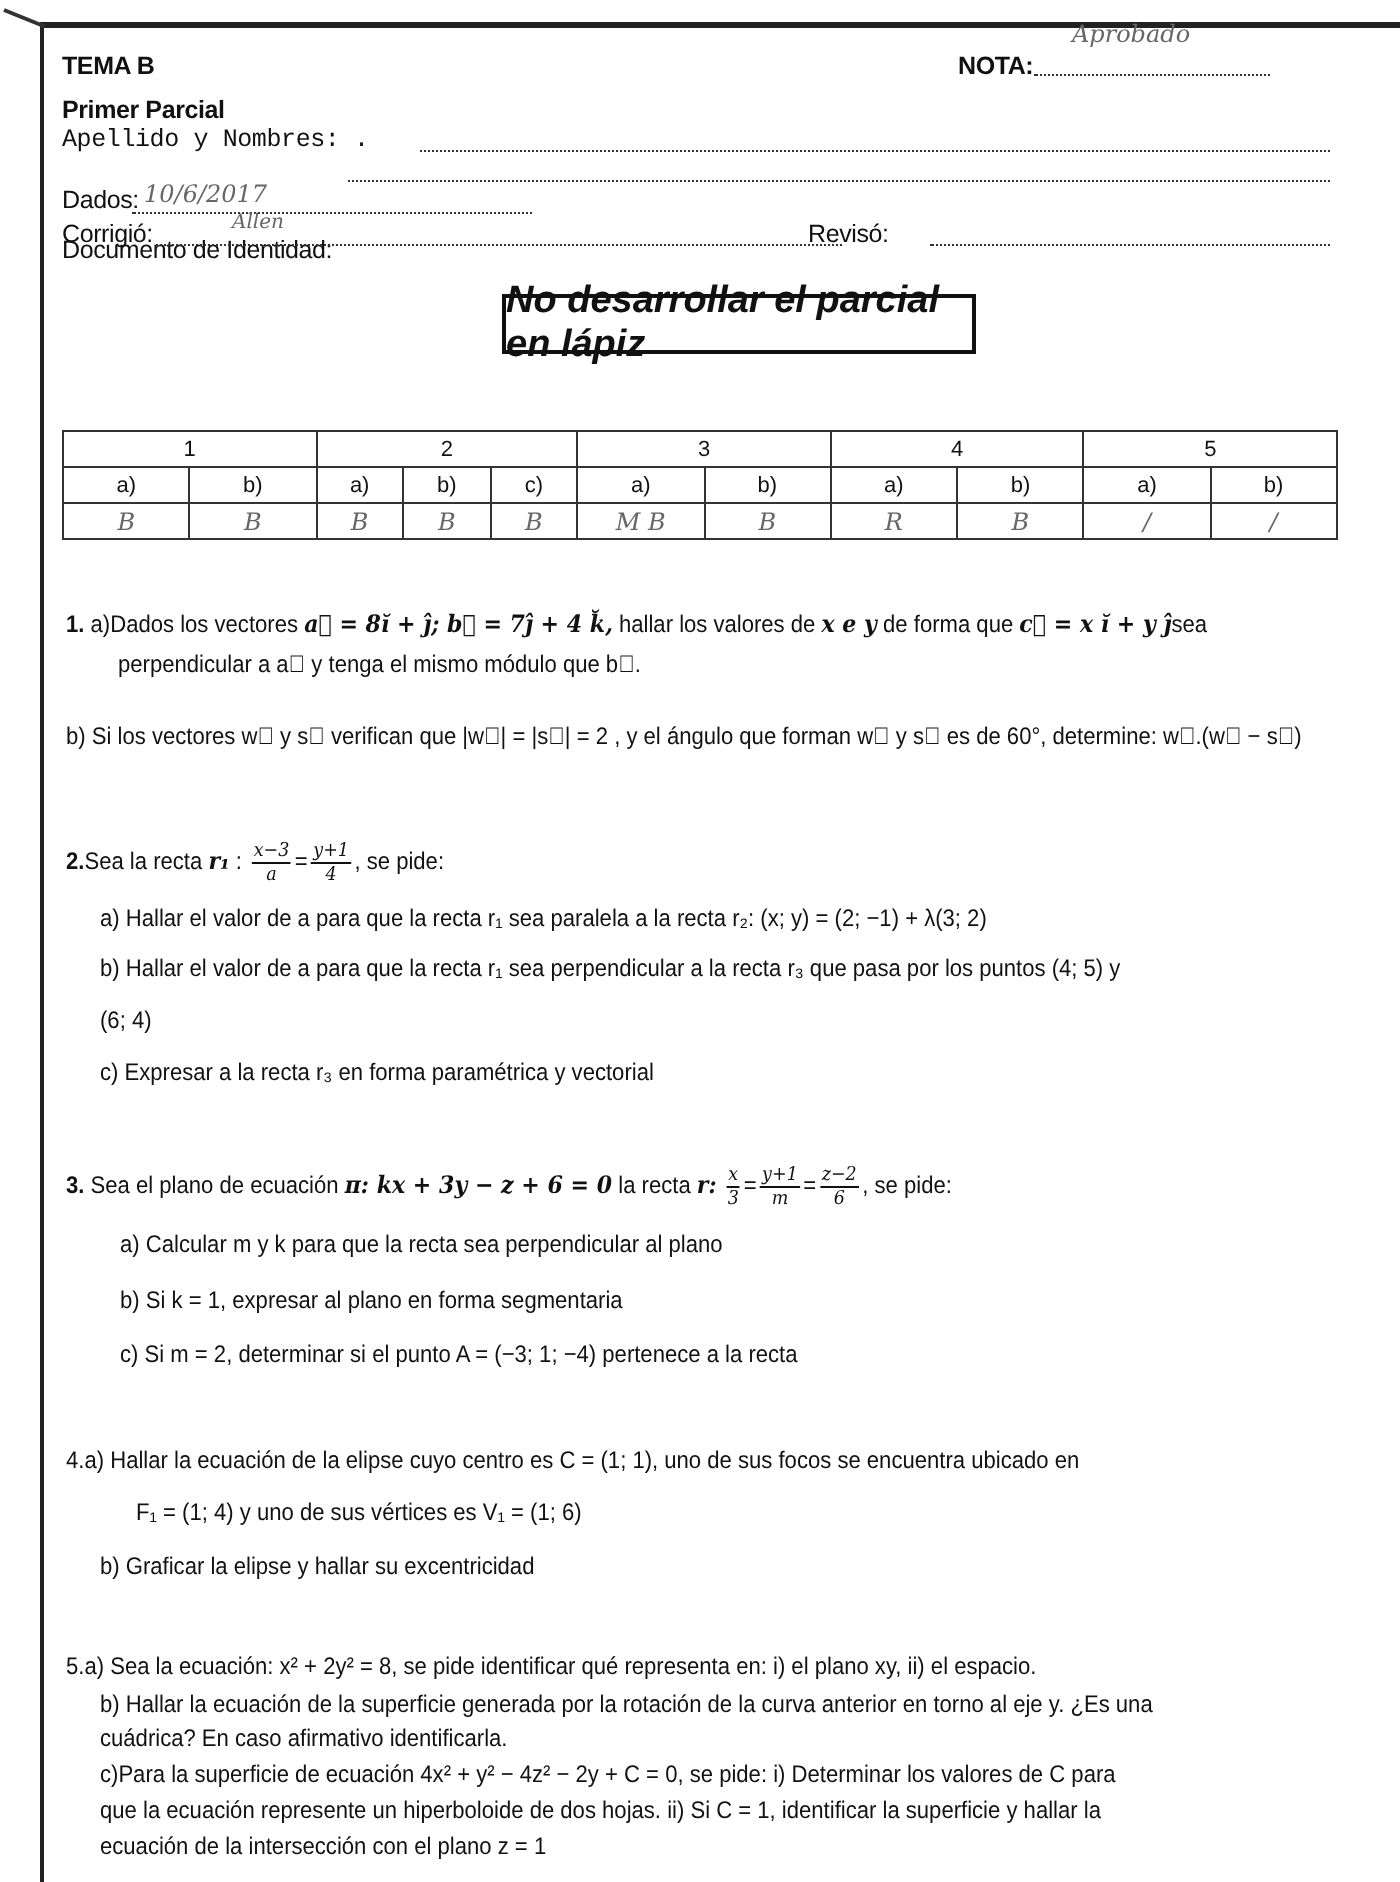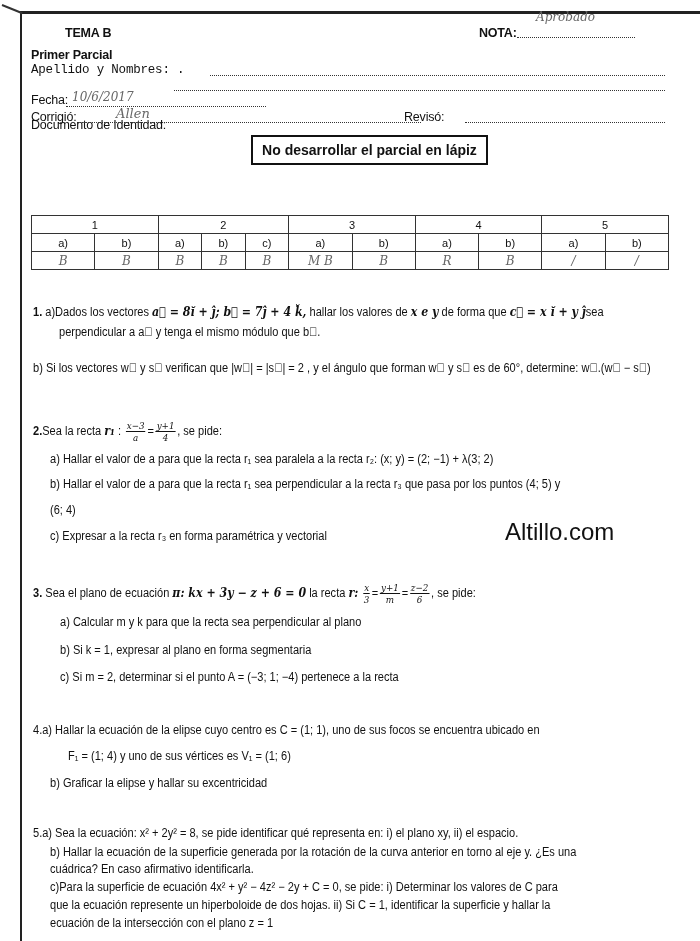--- a/index.html
+++ b/index.html
@@ -6,62 +6,62 @@
   body { width:700px; height:941px; position:relative; overflow:hidden;
          font-family:"Liberation Sans Narrow","Liberation Sans",sans-serif; color:#111; }
   .page { position:absolute; left:0; top:0; width:700px; height:941px; }
   .border-top { position:absolute; left:20px; right:0; top:11px; height:3px; background:#222; }
   .border-left { position:absolute; left:20px; top:11px; width:2px; bottom:0; background:#222; }
   .corner-diag { position:absolute; left:2px; top:4px; width:22px; height:2px; background:#333; transform:rotate(22deg); transform-origin:left center; }
   .t { position:absolute; font-size:12.5px; white-space:nowrap; letter-spacing:-0.2px; }
   .bold { font-weight:bold; }
   .dots { position:absolute; border-bottom:1.5px dotted #333; height:0; }
   .hand { font-family:"DejaVu Serif",serif; font-style:italic; color:#666; position:absolute; font-size:13px; }
-  .warn { position:absolute; left:251px; top:135px; width:233px; height:26px; border:2px solid #111;
-          font-family:"Liberation Sans",sans-serif; font-weight:bold; font-size:14px;
+  .warn { position:absolute; left:251px; top:147px; width:233px; height:26px; border:2px solid #111;
+          font-family:"Liberation Sans",sans-serif; font-style:italic; font-weight:bold; font-size:19px;
           display:flex; align-items:center; justify-content:center; }
   table.grid { position:absolute; left:31px; top:215px; width:638px; border-collapse:collapse;
                font-family:"Liberation Sans",sans-serif; font-size:11px; }
   table.grid td { border:1px solid #333; text-align:center; height:17px; padding:0; }
   table.grid td.hw { font-family:"DejaVu Serif",serif; font-style:italic; color:#666; font-size:12px; }
   .q { position:absolute; font-family:"Liberation Sans",sans-serif; font-size:12px; white-space:nowrap; transform:scaleX(0.92); transform-origin:left top; }
   .m { font-family:"DejaVu Serif",serif; font-style:italic; font-weight:bold; }
   .frac { display:inline-block; vertical-align:middle; text-align:center; font-family:"DejaVu Serif",serif; font-style:italic; font-size:9.5px; line-height:11px; margin:0 2px; }
   .frac .num { border-bottom:1px solid #111; padding:0 1px; display:block; }
   .frac .den { display:block; }
   .watermark { position:absolute; left:505px; top:518px; font-family:"Liberation Sans",sans-serif; font-size:24px; color:#111; }
 </style>
 </head>
 <body>
 
 <div class="page">
   <div class="border-top"></div>
   <div class="border-left"></div>
   <div class="corner-diag"></div>
 
-  <div class="t bold" style="left:31px;top:26px;margin-left:34px;">TEMA B</div>
+  <div class="t bold" style="left:31px;top:26px;">TEMA B</div>
   <div class="t bold" style="left:479px;top:26px;">NOTA:</div>
   <div class="dots" style="left:517px;top:37px;width:118px;"></div>
   <div class="hand" style="left:536px;top:10px;font-size:12px;">Aprobado</div>
 
   <div class="t bold" style="left:31px;top:48px;">Primer  Parcial</div>
 
   <div class="t" style="left:31px;top:63px;font-family:Liberation Mono, monospace;">Apellido y Nombres: .</div>
   <div class="dots" style="left:210px;top:75px;width:455px;"></div>
 
   <div class="t" style="left:31px;top:78px;margin-top:40px;">Documento de Identidad:</div>
   <div class="dots" style="left:174px;top:90px;width:491px;"></div>
 
-  <div class="t" style="left:31px;top:93px;">Fecha:</div>
+  <div class="t" style="left:31px;top:93px;">Dados:</div>
   <div class="dots" style="left:66px;top:106px;width:200px;"></div>
   <div class="hand" style="left:72px;top:90px;font-size:12px;">10/6/2017</div>
 
   <div class="t" style="left:31px;top:110px;">Corrigió:</div>
   <div class="dots" style="left:78px;top:122px;width:343px;"></div>
-  <div class="hand" style="left:116px;top:106px;font-size:13px;">Allen</div>
+  <div class="hand" style="left:116px;top:106px;font-size:10px;">Allen</div>
 
   <div class="t" style="left:404px;top:110px;">Revisó:</div>
   <div class="dots" style="left:465px;top:122px;width:200px;"></div>
 
   <div class="warn">No desarrollar el parcial en lápiz</div>
 
   <table class="grid">
     <tbody>
         <tr>
       <td colspan="2">1</td>
@@ -109,21 +109,20 @@
 
   <div class="q" style="left:33px;top:420px;">
     <b>2.</b><span>Sea la recta </span><span class="m">r₁</span> :
     <span class="frac"><span class="num">x−3</span><span class="den">a</span></span>=<span class="frac"><span class="num">y+1</span><span class="den">4</span></span><span>, se pide:</span>
   </div>
   <div class="q" style="left:50px;top:452px;">a)  Hallar el valor de a para que la recta r₁ sea paralela a la recta r₂: (x; y) = (2; −1) + λ(3; 2)</div>
   <div class="q" style="left:50px;top:477px;">b)  Hallar el valor de a para que la recta r₁ sea perpendicular a la recta r₃ que pasa por los puntos (4; 5) y</div>
   <div class="q" style="left:50px;top:503px;">(6; 4)</div>
   <div class="q" style="left:50px;top:529px;">c)  Expresar a la recta r₃ en forma paramétrica y vectorial</div>
 
-  <div class="watermark">Altillo.com</div>
 
   <div class="q" style="left:33px;top:582px;">
     <b>3.</b><span> Sea el plano de ecuación </span><span class="m">π: kx + 3y − z + 6 = 0</span><span>  la recta </span><span class="m">r:</span>
     <span class="frac"><span class="num">x</span><span class="den">3</span></span>=<span class="frac"><span class="num">y+1</span><span class="den">m</span></span>=<span class="frac"><span class="num">z−2</span><span class="den">6</span></span><span>, se pide:</span>
   </div>
   <div class="q" style="left:60px;top:615px;">a)    Calcular m y k para que la recta sea perpendicular al plano</div>
   <div class="q" style="left:60px;top:643px;">b)    Si k = 1, expresar al plano en forma segmentaria</div>
   <div class="q" style="left:60px;top:670px;">c)    Si m = 2, determinar si el punto A = (−3; 1; −4) pertenece a la recta</div>
 
   <div class="q" style="left:33px;top:723px;">4.a) Hallar la ecuación de la elipse cuyo centro es C = (1; 1), uno de sus focos se encuentra ubicado en</div>

